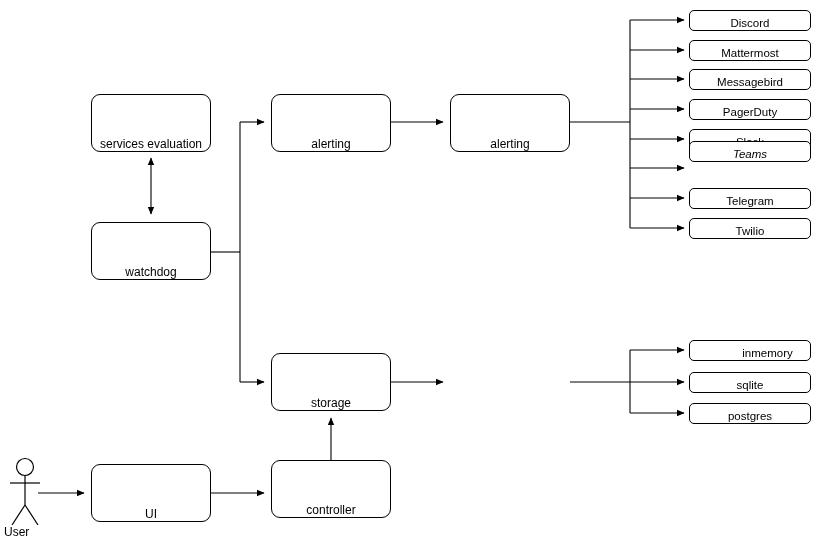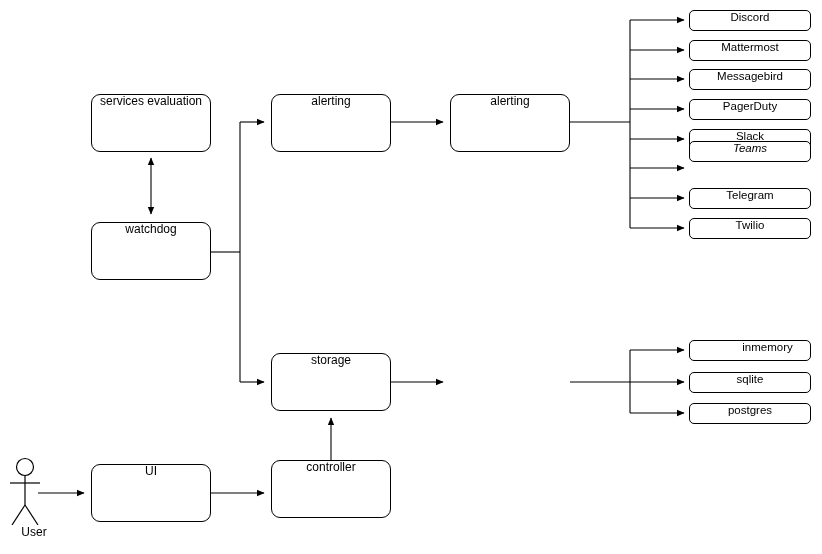--- a/index.html
+++ b/index.html
@@ -26,21 +26,21 @@
     height: 554px;
     pointer-events: none;
   }
   .node {
     position: absolute;
     box-sizing: border-box;
     border: 1px solid #000000;
     border-radius: 9px;
     background: #ffffff;
     display: flex;
-    align-items: flex-start;
+    align-items: flex-end;
     justify-content: center;
     color: #000000;
     font-family: "Liberation Sans", sans-serif;
     font-size: 12px;
     line-height: 1.1;
     text-align: center;
   }
   .node.main {
     width: 120px;
     height: 58px;
@@ -54,21 +54,20 @@
   }
   .actor {
     position: absolute;
   }
   .actor-label {
     position: absolute;
     color: #000000;
     font-family: "Liberation Sans", sans-serif;
     font-size: 12px;
     white-space: nowrap;
-    text-align: center;
   }
 </style>
 </head>
 <body>
 
 <div id="canvas">
 
   <svg id="edges" viewBox="0 0 822 554" width="822" height="554" xmlns="http://www.w3.org/2000/svg">
     <defs>
       <marker id="arrow" viewBox="0 0 10 10" refX="9.2" refY="5" markerWidth="7" markerHeight="7" orient="auto-start-reverse">

